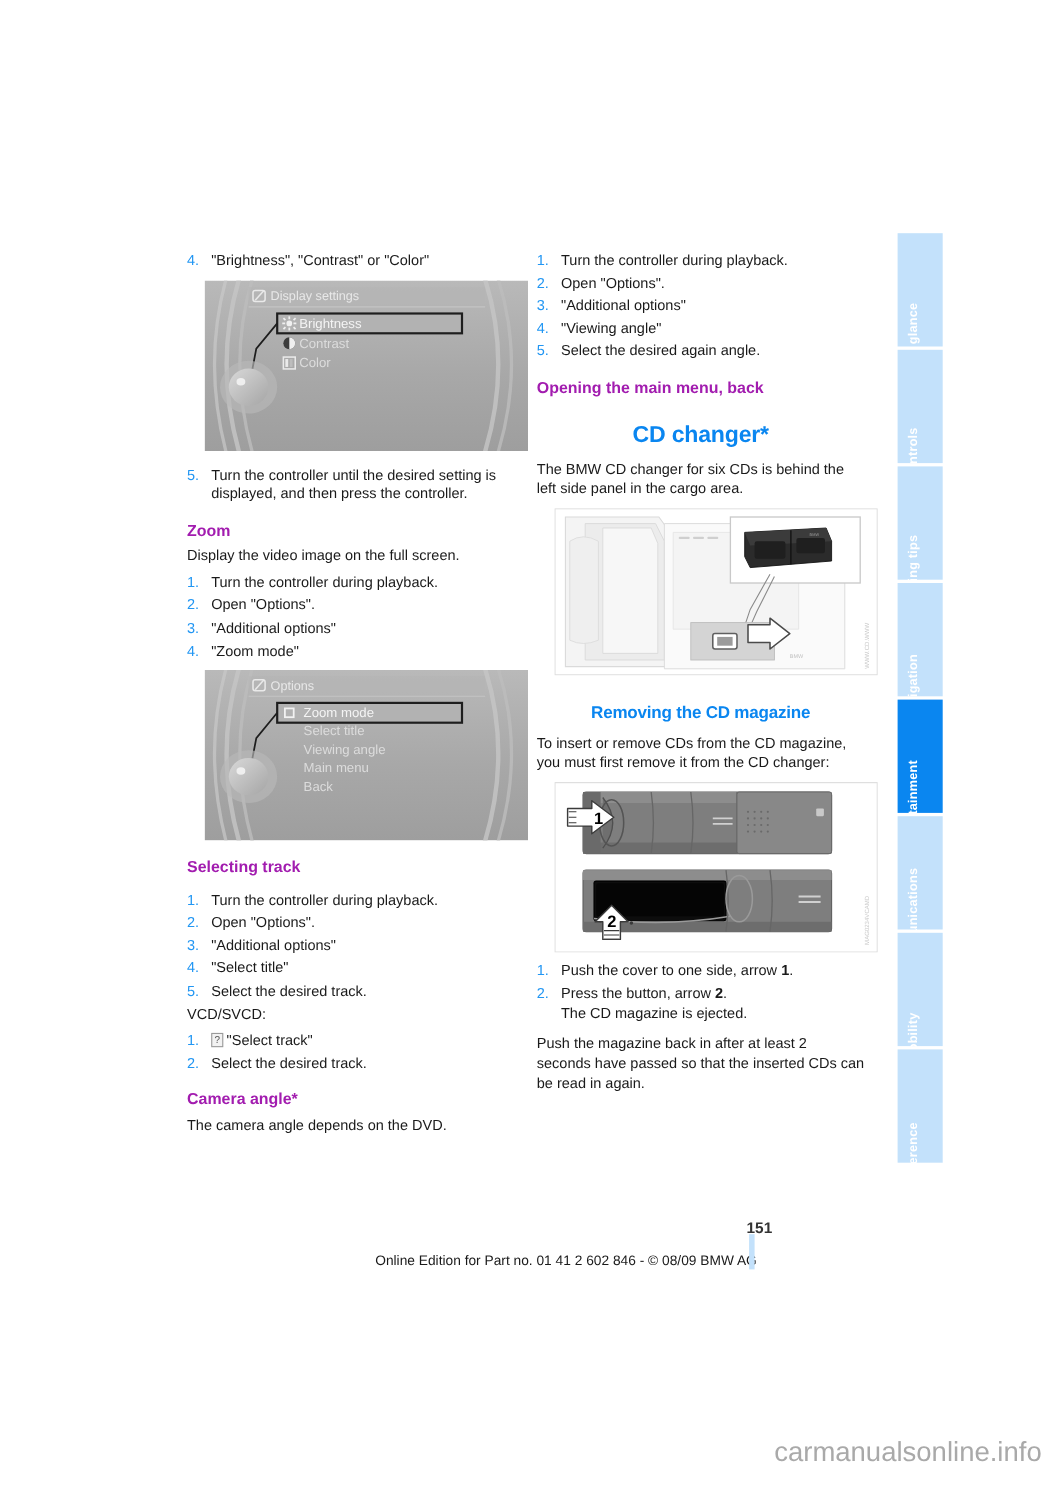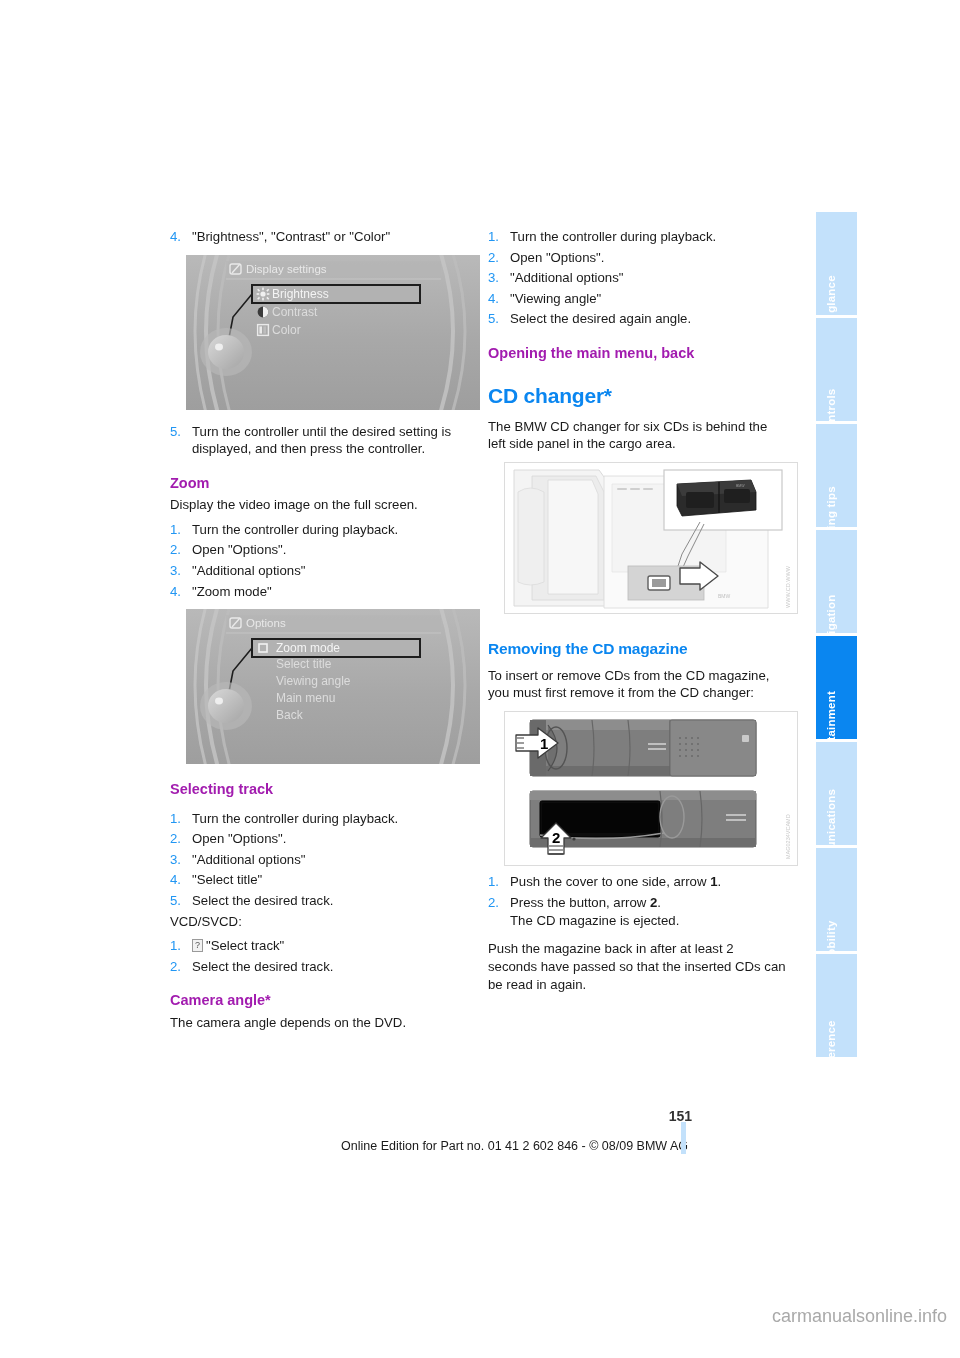--- a/index.html
+++ b/index.html
@@ -34,20 +34,21 @@
   #col-right { left: 488px; }
 
   
   .h1 {
     font-size: 21px;
     font-weight: bold;
     color: #0a86f0;
     letter-spacing: -0.2px;
     margin: 22px 0 9px 0;
     line-height: 1.15;
+    text-align: center;
   }
   .h2 {
     font-size: 14.5px;
     font-weight: bold;
     color: #a21caf;
     margin: 17px 0 4px 0;
     line-height: 1.2;
   }
   p.body {
     font-size: 13.2px;
@@ -133,21 +134,21 @@
 
   
   #footer {
     position: absolute;
     left: 0;
     top: 1108px;
     width: 960px;
   }
   #page-number {
     position: absolute;
-    left: 4px;
+    left: 14px;
     top: 0;
     width: 688px;
     text-align: right;
     font-size: 14px;
     font-weight: bold;
     color: #333;
   }
   #page-marker {
     position: absolute;
     left: 681px;
@@ -166,21 +167,21 @@
     color: #1a1a1a;
   }
 
   
   #watermark {
     position: absolute;
     left: 0;
     top: 1306px;
     width: 947px;
     text-align: right;
-    font-size: 18px;
+    font-size: 25px;
     color: #a9a9a9;
     letter-spacing: 0px;
   }
 </style>
 </head>
 <body>
 
 <div id="page">
 
   <div class="column" id="col-left">

